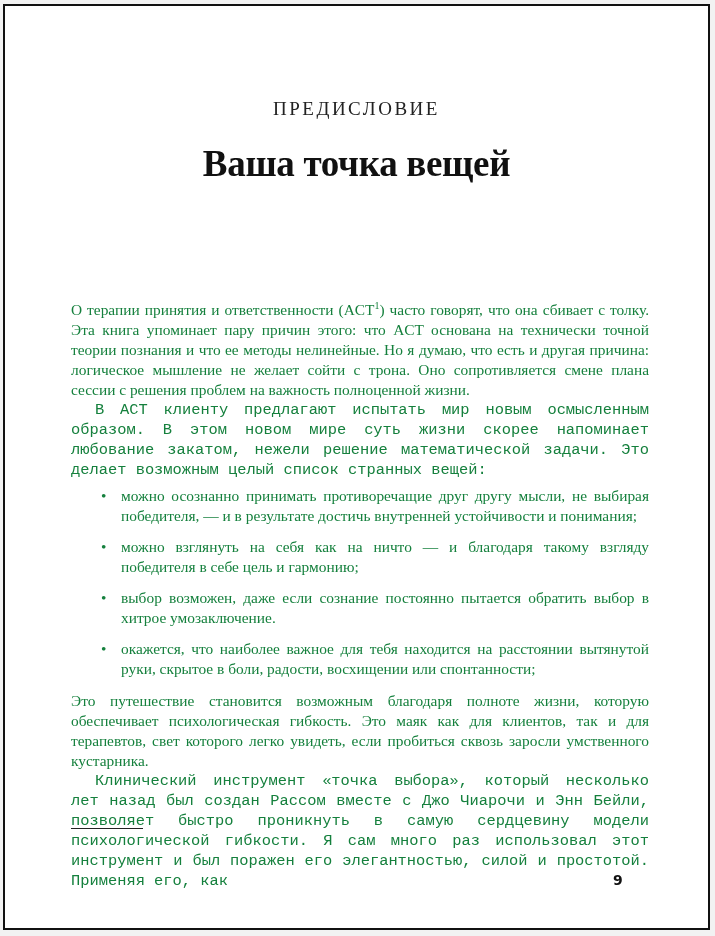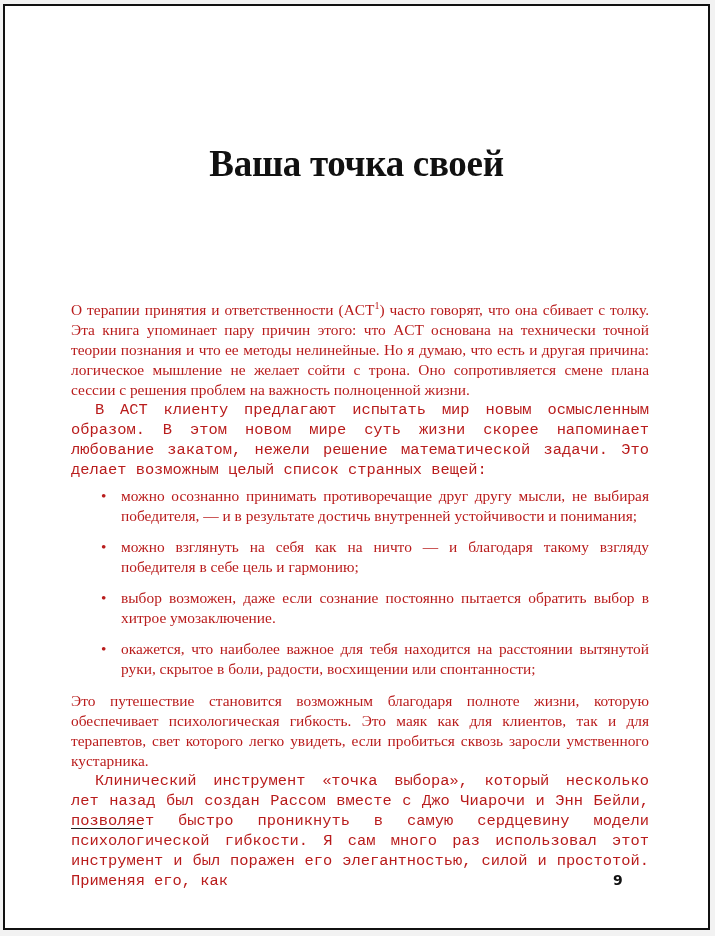--- a/index.html
+++ b/index.html
@@ -12,21 +12,21 @@
     position:absolute; left:0; width:100%; top:92px; text-align:center;
     font-family:"Liberation Serif",serif; font-size:19px; letter-spacing:2.5px; color:#222;
   }
   .title {
     position:absolute; left:0; width:100%; top:136px; text-align:center;
     font-family:"Liberation Serif",serif; font-weight:bold; font-size:37px; color:#111;
     letter-spacing:-0.3px;
   }
   .body {
     position:absolute; left:66px; width:578px; top:294px;
-    font-family:"Liberation Serif",serif; font-size:15.4px; line-height:20px; color:#b91c1c;
+    font-family:"Liberation Serif",serif; font-size:15.4px; line-height:20px; color:#15803d;
     text-align:justify;
   }
   .body p { margin:0; }
   .body p.indent { text-indent:24px;font-family:Liberation Mono, monospace; }
   .body sup { font-size:10px; line-height:0; }
   ul.bullets { list-style:none; margin:6px 0 12px 0; padding:0 0 0 30px; }
   ul.bullets li { position:relative; padding-left:20px; margin-bottom:11px; }
   ul.bullets li::before {
     content:"•"; position:absolute; left:0; top:0;
   }
@@ -40,21 +40,22 @@
   .footnote sup { font-size:9px; }
   .page-number {
     position:absolute; left:608px; top:866px;
     font-family:"DejaVu Sans",sans-serif; font-weight:bold; font-size:14px; color:#111;
   }
 </style>
 </head>
 <body>
 
 <div class="page">
-  <div class="title">Ваша точка своей</div>
+  <div class="section-label">ПРЕДИСЛОВИЕ</div>
+  <div class="title">Ваша точка вещей</div>
 
   <div class="body">
     <p><span>О терапии принятия и ответственности (ACT</span><sup>1</sup><span>) часто говорят, что она сбивает с толку. Эта книга упоминает пару причин этого: что ACT основана на технически точной теории познания и что ее методы нелинейные. Но я думаю, что есть и другая причина: логическое мышление не желает сойти с трона. Оно сопротивляется смене плана сессии с решения проблем на важность полноценной жизни.</span></p>
     <p class="indent">В ACT клиенту предлагают испытать мир новым осмысленным образом. В этом новом мире суть жизни скорее напоминает любование закатом, нежели решение математической задачи. Это делает возможным целый список странных вещей:</p>
     <ul class="bullets">
       <li>можно осознанно принимать противоречащие друг другу мысли, не выбирая победителя, — и в результате достичь внутренней устойчивости и понимания;</li>
       <li>можно взглянуть на себя как на ничто — и благодаря такому взгляду победителя в себе цель и гармонию;</li>
       <li>выбор возможен, даже если сознание постоянно пытается обратить выбор в хитрое умозаключение.</li>
       <li>окажется, что наиболее важное для тебя находится на расстоянии вытянутой руки, скрытое в боли, радости, восхищении или спонтанности;</li>
     </ul>

